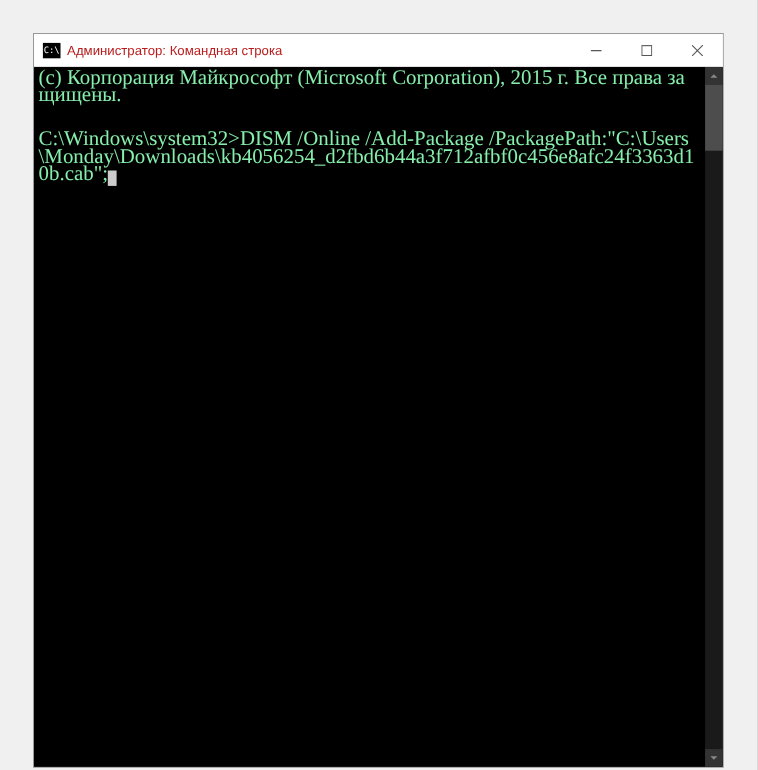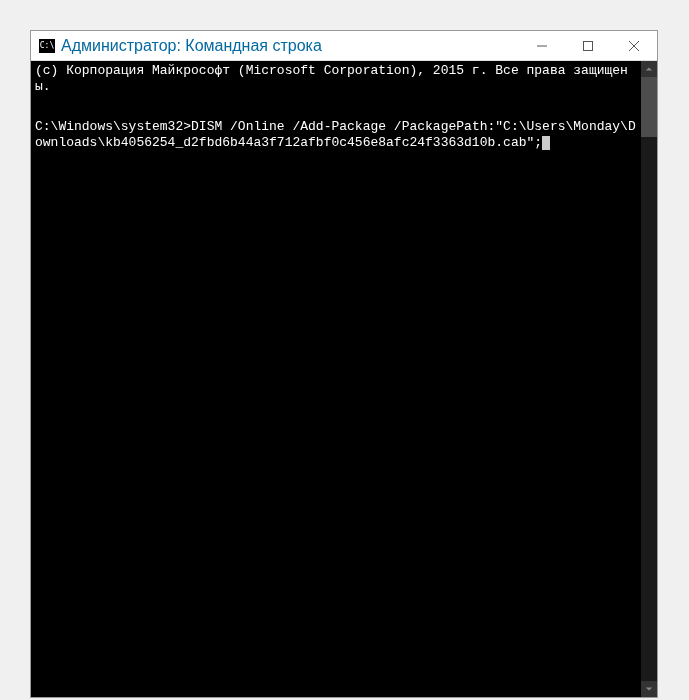--- a/index.html
+++ b/index.html
@@ -44,22 +44,22 @@
       align-items: center;
       justify-content: center;
     }
     .titlebar-icon span {
       color: #fff;
       font-size: 8px;
       font-family: 'Consolas', monospace;
       line-height: 1;
     }
     .titlebar-text {
-      font-size: 16px;
-      color: #0369a1;
+      font-size: 12px;
+      color: #b91c1c;
       flex: 1;
     }
     .window-controls {
       display: flex;
       height: 100%;
     }
     .win-btn {
       width: 46px;
       height: 100%;
       display: flex;
@@ -76,23 +76,23 @@
     }
     .console-area {
       flex: 1;
       display: flex;
       background: #000;
       position: relative;
     }
     .console {
       flex: 1;
       background: #000;
-      color: #ffffff;
-      font-family: Liberation Mono, monospace;
-      font-size: 13px;
+      color: #86efac;
+      font-family: Liberation Serif, serif;
+      font-size: 19px;
       line-height: 16px;
       padding: 2px 4px;
       white-space: pre-wrap;
       word-break: break-all;
       overflow: hidden;
     }
     .scrollbar {
       width: 16px;
       background: #1a1a1a;
       position: relative;

